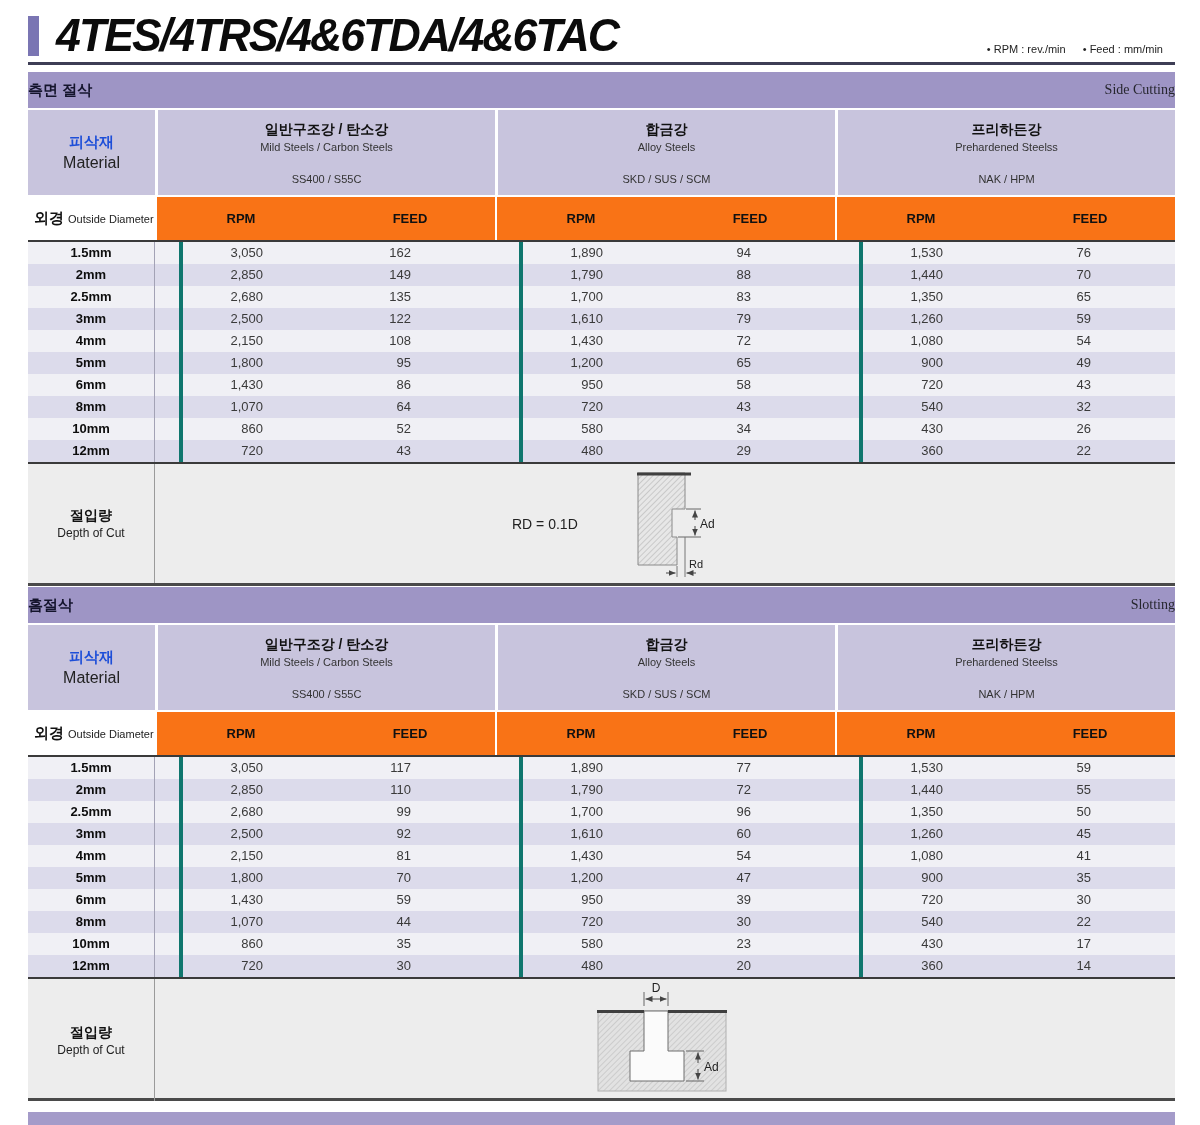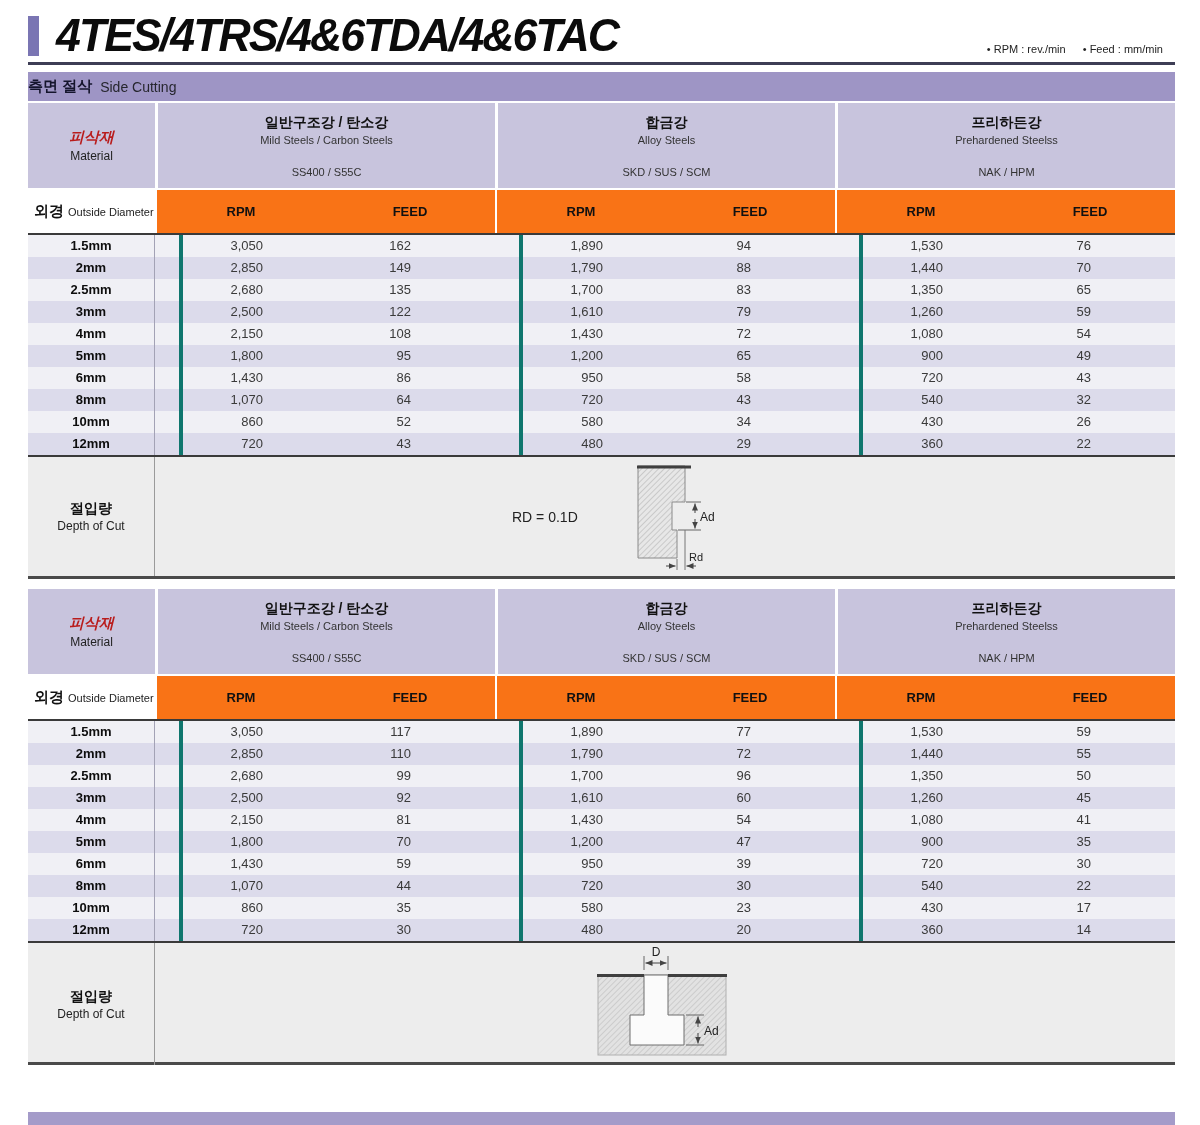--- a/index.html
+++ b/index.html
@@ -11,29 +11,29 @@
   .accent-bar { position:absolute; left:0; top:4px; width:11px; height:40px; background:#7a75b3; }
   .main-title { position:absolute; left:28px; top:-4px; font-size:46px; font-weight:bold; font-style:italic;
                 letter-spacing:-2px; color:#0b0b0b; white-space:nowrap; transform:scaleX(.97); transform-origin:left; }
   .legend { position:absolute; right:12px; bottom:3px; font-size:11px; color:#222; }
   .legend span { margin-left:14px; }
   .page-rule { position:absolute; top:62px; left:28px; width:1147px; height:3px; background:#3d3d55; }
 
   
   .spec-table { position:absolute; left:28px; width:1147px; }
   .t1 { top:72px; } .t2 { top:587px; }
-  .title-bar { height:29px; background:#9e95c5; display:flex; align-items:center; justify-content:flex-start; gap:8px; }
+  .title-bar { height:36px; background:#9e95c5; display:flex; align-items:center; justify-content:space-between; }
   .title-ko { font-size:15px; font-weight:bold; color:#14142c; }
-  .title-en { font-size:14px; color:#26262e; }
+  .title-en { font-size:14px; color:#26262e;font-family:Liberation Serif, serif; }
 
   .mat-row { margin-top:2px; display:grid; grid-template-columns:127px 1fr 1fr 1fr; column-gap:3px; height:85px; background:#fff; }
   .mat-row > div { background:#c8c4dd; }
   .mat-label { display:flex; flex-direction:column; align-items:center; justify-content:center; }
-  .mat-label .ko { font-size:15px; font-weight:bold; color:#b91c1c;font-style:italic; }
-  .mat-label .en { font-size:12px; color:#222; margin-top:2px; }
+  .mat-label .ko { font-size:15px; font-weight:bold; color:#1d4ed8; }
+  .mat-label .en { font-size:16px; color:#222; margin-top:2px; }
   .mat-cell { display:flex; flex-direction:column; align-items:center; padding-top:11px; }
   .mat-cell .ko { font-size:14px; font-weight:bold; color:#111; }
   .mat-cell .en { font-size:11px; color:#333; margin-top:2px; }
   .mat-cell .grades { font-size:11px; color:#333; margin-top:auto; margin-bottom:10px; }
 
   .sub-row { margin-top:2px; height:45px; display:grid; grid-template-columns:127px repeat(6,1fr);
              border-bottom:2px solid #3a3a3a; }
   .sub-row > div { background:#f97316; display:flex; align-items:center; justify-content:center;
                    font-size:13px; font-weight:bold; color:#111; }
   .sub-row .dia-head { background:#fff; justify-content:flex-start; padding-left:6px; }
@@ -253,20 +253,24 @@
             <line x1="28" y1="100" x2="37.5" y2="100" stroke="#444" stroke-width="1" marker-end="url(#arrow1)"></line>
             <line x1="58" y1="100" x2="48.5" y2="100" stroke="#444" stroke-width="1" marker-end="url(#arrow1)"></line>
             <text x="51" y="95" font-size="11" fill="#222">Rd</text>
           </g>
         </svg>
       </div>
     </div>
   </section>
 
   <section class="spec-table t2">
+    <div class="title-bar">
+      <span class="title-ko">홈절삭</span>
+      <span class="title-en">Slotting</span>
+    </div>
 
     <div class="mat-row">
       <div class="mat-label">
         <span class="ko">피삭재</span>
         <span class="en">Material</span>
       </div>
       <div class="mat-cell">
         <span class="ko">일반구조강 / 탄소강</span>
         <span class="en">Mild Steels / Carbon Steels</span>
         <span class="grades">SS400 / S55C</span>

